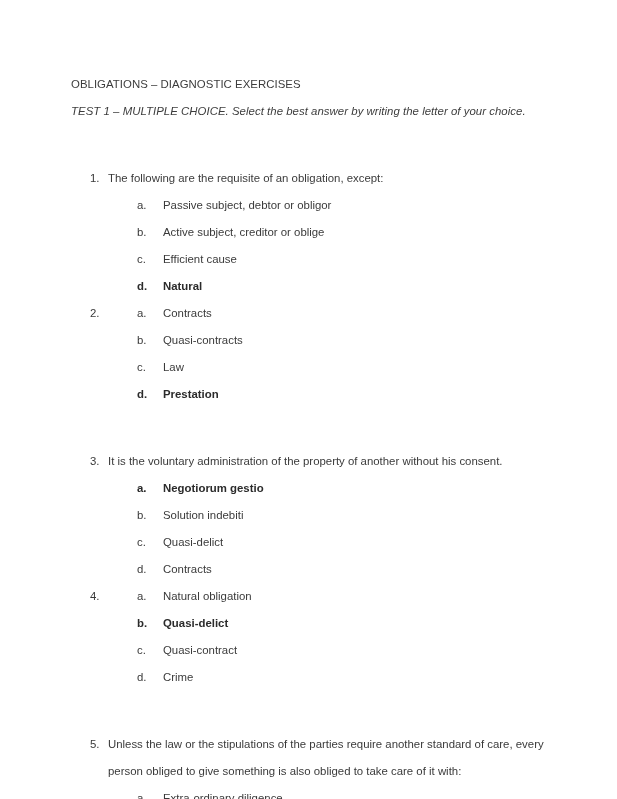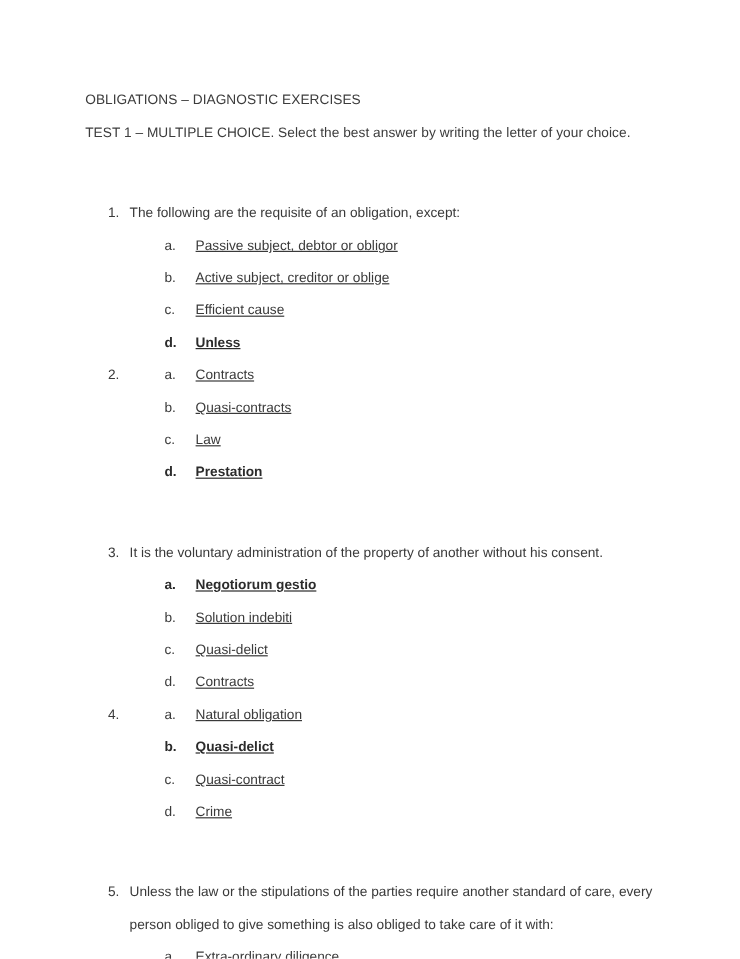--- a/index.html
+++ b/index.html
@@ -30,20 +30,21 @@
   }
   .heading-line {
     font-size: 11.4px;
     line-height: 27px;
     color: #3c3c3c;
     letter-spacing: 0.04px;
     white-space: nowrap;
   }
   .heading-line.second {
     margin-top: 0px;
+    font-style: italic;
   }
   .qlist {
     margin: 0;
     padding: 0;
     list-style: none;
     margin-top: 14px;
   }
   .question {
     position: relative;
     padding-left: 37px;
@@ -81,21 +82,20 @@
     top: 0;
     width: 20px;
     font-size: 11.4px;
     line-height: 27px;
     color: #3a3a3a;
   }
   .opt-text {
     font-size: 11.4px;
     line-height: 27px;
     color: #3a3a3a;
-    text-decoration: underline;
   }
   .option.correct .opt-marker,
   .option.correct .opt-text {
     font-weight: bold;
     color: #2b2b2b;
   }
 </style>
 </head>
 <body>
 
@@ -107,21 +107,21 @@
     <div class="heading-line second">TEST 1 – MULTIPLE CHOICE. Select the best answer by writing the letter of your choice.</div>
 
     <ol class="qlist">
         <li class="question">
           <span class="q-marker">1.</span>
           <div class="q-stem">The following are the requisite of an obligation, except:</div>
           <ol class="options">
             <li class="option"><span class="opt-marker">a.</span><span class="opt-text">Passive subject, debtor or obligor</span></li>
             <li class="option"><span class="opt-marker">b.</span><span class="opt-text">Active subject, creditor or oblige</span></li>
             <li class="option"><span class="opt-marker">c.</span><span class="opt-text">Efficient cause</span></li>
-            <li class="option correct"><span class="opt-marker">d.</span><span class="opt-text">Unless</span></li>
+            <li class="option correct"><span class="opt-marker">d.</span><span class="opt-text">Natural</span></li>
           </ol>
         </li>
         <li class="question">
           <span class="q-marker">2.</span>
           <ol class="options">
             <li class="option"><span class="opt-marker">a.</span><span class="opt-text">Contracts</span></li>
             <li class="option"><span class="opt-marker">b.</span><span class="opt-text">Quasi-contracts</span></li>
             <li class="option"><span class="opt-marker">c.</span><span class="opt-text">Law</span></li>
             <li class="option correct"><span class="opt-marker">d.</span><span class="opt-text">Prestation</span></li>
           </ol>

